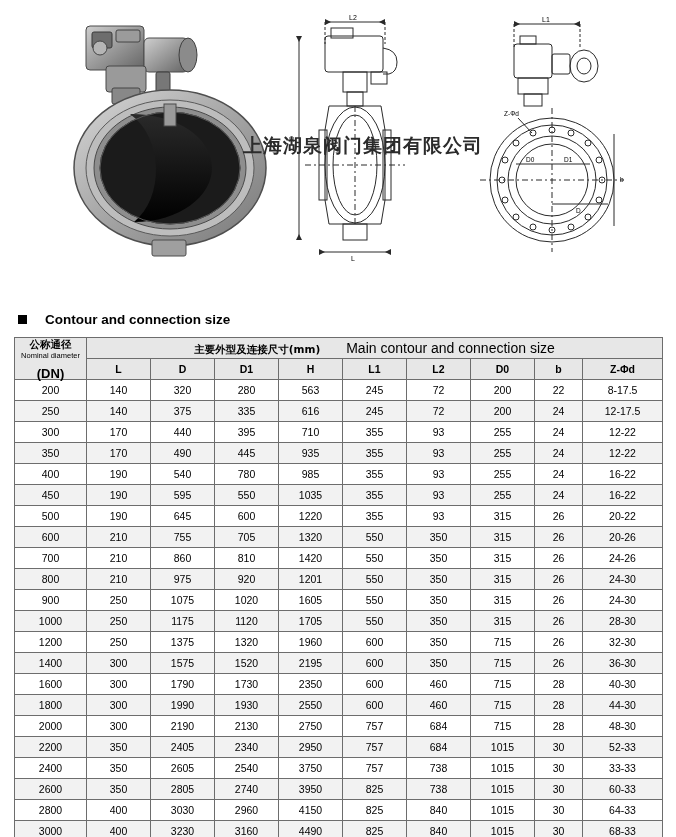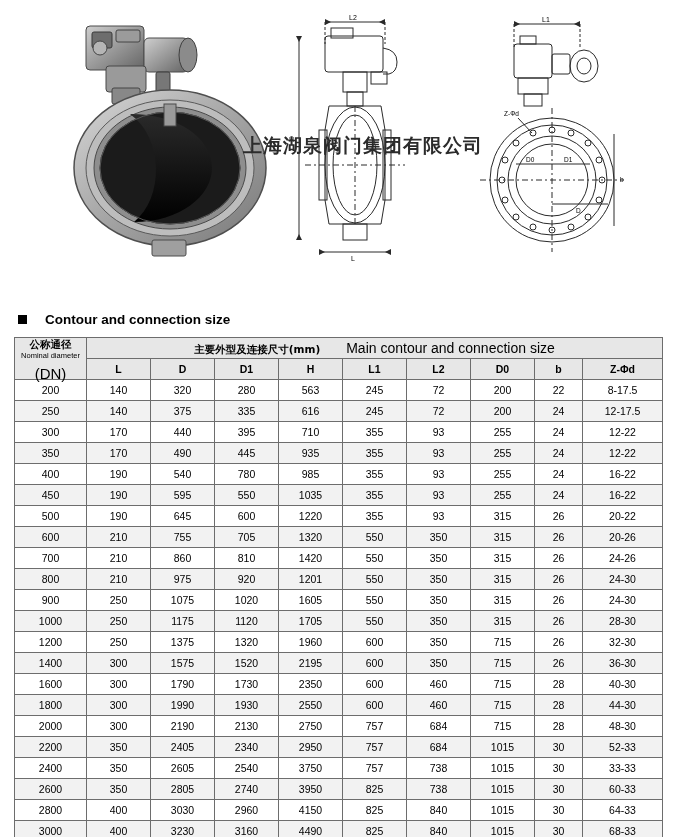--- a/index.html
+++ b/index.html
@@ -88,22 +88,22 @@
     line-height: 12px;
   }
   .hdr-dn .en {
     display: block;
     font-size: 7.5px;
     font-weight: normal;
     line-height: 9px;
   }
   .hdr-dn .unit {
     display: block;
-    font-size: 15px;
-    font-weight: normal;
+    font-size: 13px;
+    font-weight: bold;
     line-height: 11px;
     margin-top: 8px;
   }
   .hdr-main .cn {
     font-family: "DejaVu Sans", sans-serif;
     font-size: 10.5px;
     font-weight: bold;
   }
   .hdr-main .en {
     font-size: 14px;

